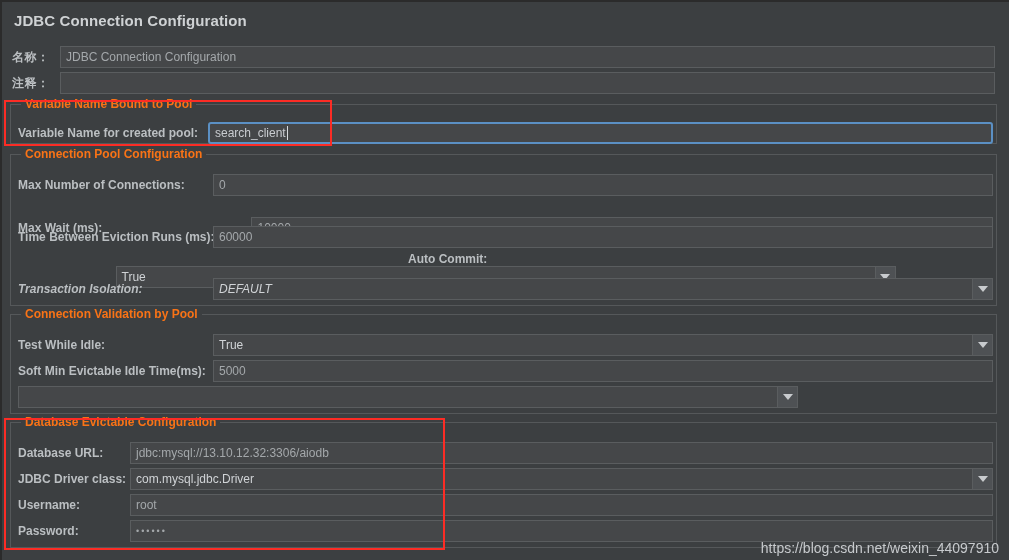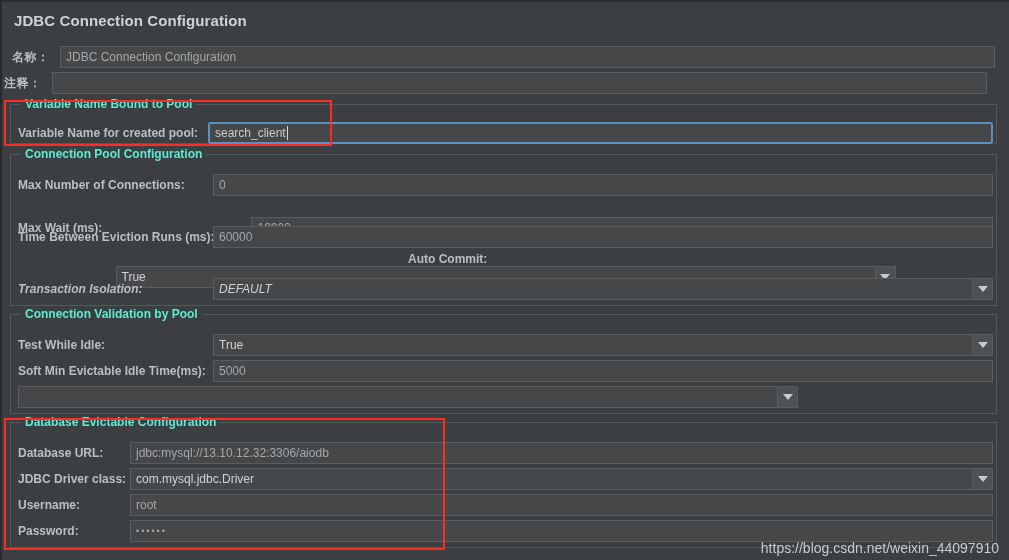--- a/index.html
+++ b/index.html
@@ -101,21 +101,21 @@
   .group {
     position: absolute;
     border: 1px solid #55585a;
   }
   .group > .gtitle {
     position: absolute;
     top: -8px; left: 10px;
     background: #3c3f41;
     padding: 0 4px;
     font-size: 12px; font-weight: bold;
-    color: #5eead4;
+    color: #f97316;
     white-space: nowrap;
   }
 
   
   .redbox {
     position: absolute;
     border: 2px solid #fc2c25;
     pointer-events: none;
   }
 
@@ -135,21 +135,21 @@
 
   <div class="title-bar">
     <span class="title-text">JDBC Connection Configuration</span>
   </div>
 
   <div class="row" style="left:10px; top:44px; width:985px;">
     <span class="lbl cjk" style="width:48px;">名称：</span>
     <span class="field" style="width:935px;">JDBC Connection Configuration</span>
   </div>
 
-  <div class="row" style="left:2px; top:70px; width:985px;">
+  <div class="row" style="left:10px; top:70px; width:985px;">
     <span class="lbl cjk" style="width:48px;">注释：</span>
     <span class="field empty" style="width:935px;"></span>
   </div>
 
   <div class="group" style="left:8px; top:102px; width:987px; height:40px;">
     <span class="gtitle">Variable Name Bound to Pool</span>
   </div>
   <div class="row" style="left:16px; top:120px; width:975px;">
     <span class="lbl" style="width:190px;">Variable Name for created pool:</span>
     <span class="field focused" style="width:785px;">

